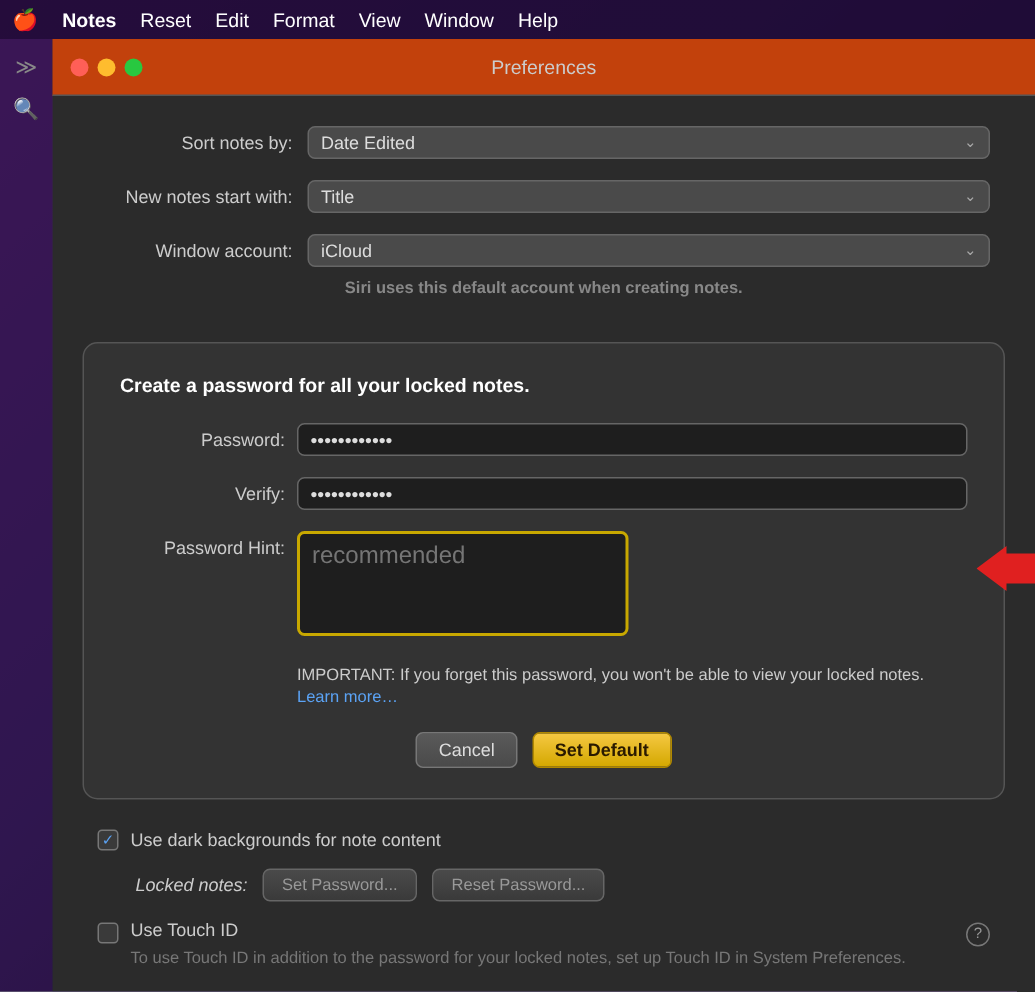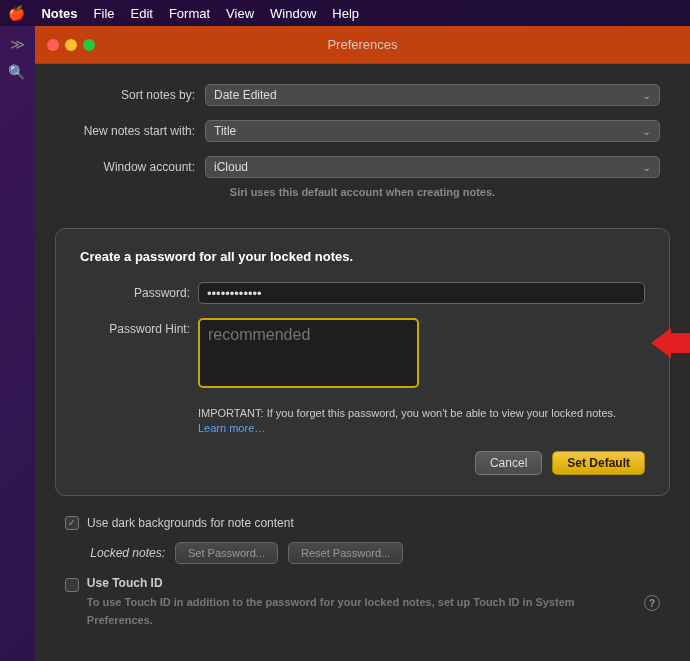--- a/index.html
+++ b/index.html
@@ -213,21 +213,21 @@
       margin-bottom: 14px;
       line-height: 1.4;
       padding-left: 118px;
     }
     .important-text .learn-more {
       color: #5ba3f5;
       cursor: pointer;
     }
     .dialog-buttons {
       display: flex;
-      justify-content: flex-end;
+      justify-content: center;
       gap: 10px;
     }
     .btn-cancel {
       height: 24px;
       padding: 0 14px;
       background: linear-gradient(180deg, #5a5a5a 0%, #4a4a4a 100%);
       border: 1px solid #777;
       border-radius: 5px;
       color: #ddd;
       font-size: 12px;
@@ -337,21 +337,21 @@
       right: -56px;
       top: 10px;
     }
   </style>
 </head>
 <body>
 
 <div class="menubar">
   <span class="menubar-apple">🍎</span>
   <span class="menubar-item active">Notes</span>
-  <span class="menubar-item">File</span>
+  <span class="menubar-item">Reset</span>
   <span class="menubar-item">Edit</span>
   <span class="menubar-item">Format</span>
   <span class="menubar-item">View</span>
   <span class="menubar-item">Window</span>
   <span class="menubar-item">Help</span>
 </div>
 
 <div class="app-area">
 
   <div class="sidebar-strip">
@@ -400,20 +400,24 @@
     </div>
 
     <div class="password-dialog">
       <div class="dialog-title">Create a password for all your locked notes.</div>
 
       <div class="dialog-row">
         <span class="dialog-label">Password:</span>
         <input type="password" class="dialog-input" value="••••••••••••" style="">
       </div>
 
+      <div class="dialog-row">
+        <span class="dialog-label">Verify:</span>
+        <input type="password" class="dialog-input" value="••••••••••••" style="">
+      </div>
 
       <div class="hint-row">
         <span class="hint-label">Password Hint:</span>
         <div class="hint-wrapper">
           <textarea class="hint-input" placeholder="recommended" style=""></textarea>
           
           <svg class="red-arrow-svg" width="50" height="30" viewBox="0 0 50 30">
             <polygon points="50,5 50,25 20,25 20,30 0,15 20,0 20,5" fill="#e02020"></polygon>
           </svg>
         </div>
@@ -437,21 +441,21 @@
         <span class="checkbox-label">Use dark backgrounds for note content</span>
       </div>
 
       <div class="locked-notes-row">
         <span class="locked-notes-label">Locked notes:</span>
         <button class="btn-locked">Set Password...</button>
         <button class="btn-locked">Reset Password...</button>
       </div>
 
       <div class="touch-id-row">
-        <div class="checkbox-row" style="align-items:center;gap:8px;width:100%;font-weight:bold;">
+        <div class="checkbox-row" style="align-items:flex-start;gap:8px;width:100%;">
           <div style="display:flex;align-items:flex-start;gap:8px;flex:1;">
             <div class="checkbox" style="margin-top:2px;"></div>
             <div>
               <span class="checkbox-label" style="display:block;margin-bottom:2px;">Use Touch ID</span>
               <span class="touch-id-info">To use Touch ID in addition to the password for your locked notes, set up Touch ID in System Preferences.</span>
             </div>
           </div>
           <div class="help-badge">?</div>
         </div>
       </div>

